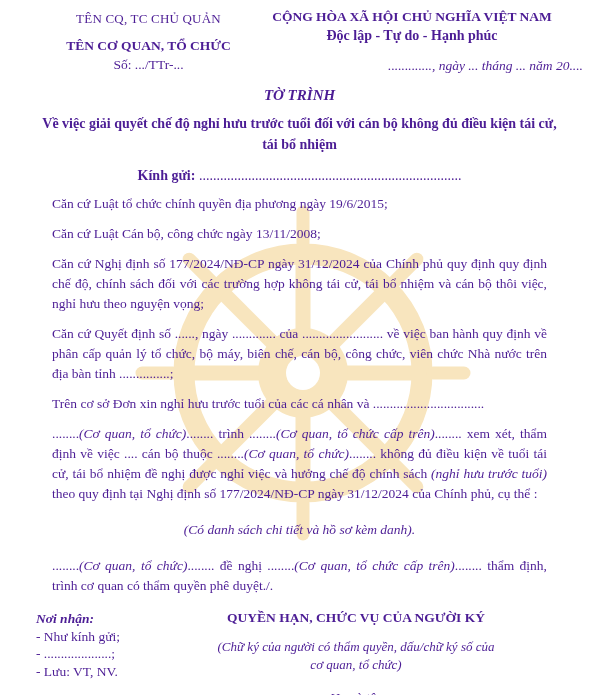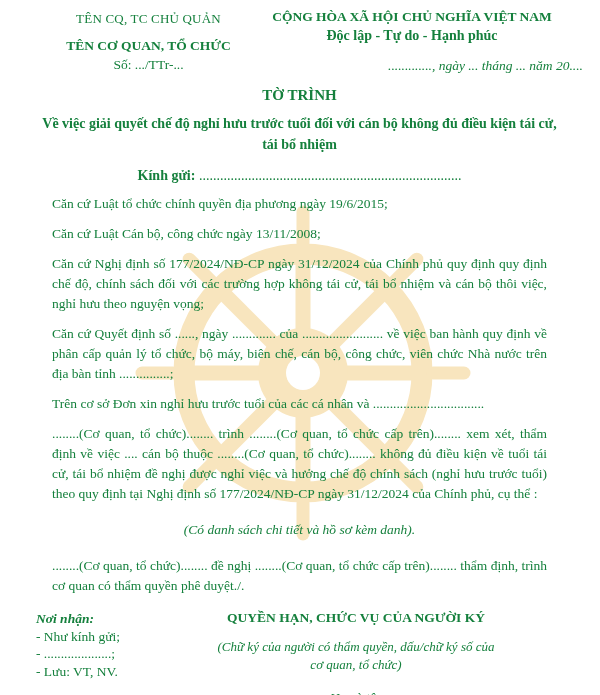--- a/index.html
+++ b/index.html
@@ -1,51 +1,51 @@
 <!DOCTYPE html>
 <html><head>
 <meta charset="utf-8">
 <style>
   html,body{margin:0;padding:0;background:#e8e8e8;}
   .page{
     position:relative;
     width:600px;height:695px;
     background:#ffffff;
     font-family:"Liberation Serif","DejaVu Serif",serif;
-    color:#15803d;
+    color:#4c1d95;
     overflow:hidden;
     margin:0 auto;
     --wm:#f8e5be;
   }
   .watermark{position:absolute;left:133px;top:203px;z-index:0;}
   .content{position:relative;z-index:1;padding:6px 37px 0 36px;}
 
   
   .hdr{display:flex;align-items:flex-start;}
   .hdr-left{width:225px;text-align:center;padding-top:5px;}
   .hdr-parent{font-size:13px;letter-spacing:.2px;}
   .hdr-org{font-size:13.5px;font-weight:bold;margin-top:11px;}
   .hdr-num{font-size:13.5px;margin-top:3px;}
   .hdr-right{flex:1;text-align:center;padding-top:3px;}
   .nat-title{font-size:13.5px;font-weight:bold;}
   .motto{font-size:14px;font-weight:bold;margin-top:3px;}
   .dateline{font-size:13.5px;font-style:italic;margin-top:14px;text-align:right;margin-right:-20px;}
 
   
-  .doc-title{margin-top:13px;text-align:center;font-weight:bold;font-size:15px;}
+  .doc-title{margin-top:13px;text-align:center;font-weight:bold;font-size:15px;font-style:italic;}
   .doc-subject{margin:9px auto 0;text-align:center;font-weight:bold;font-size:14px;line-height:21px;max-width:527px;}
 
   
   .salute{margin:13px 0 0;text-align:center;font-size:14px;}
   .salute .lbl{font-weight:bold;}
 
   
   .para{margin:10px 16px;font-size:13.5px;line-height:20px;text-align:justify;}
   .para.center{text-align:center;font-style:italic;}
-  .it{}
+  .it{font-style:italic;}
 
   
   .ftr{display:flex;margin-top:14px;font-size:13.5px;}
   .ftr-left{width:175px;line-height:17.5px;}
   .ftr-recv-head{font-weight:bold;font-style:italic;}
   .ftr-right{width:290px;margin-left:auto;margin-right:62px;text-align:center;}
   .sign-head{font-weight:bold;font-size:13.5px;}
   .sign-note{font-style:italic;font-size:13px;line-height:18px;margin-top:12px;}
   .sign-name{font-style:italic;font-size:13.5px;margin-top:16px;}
 </style>

